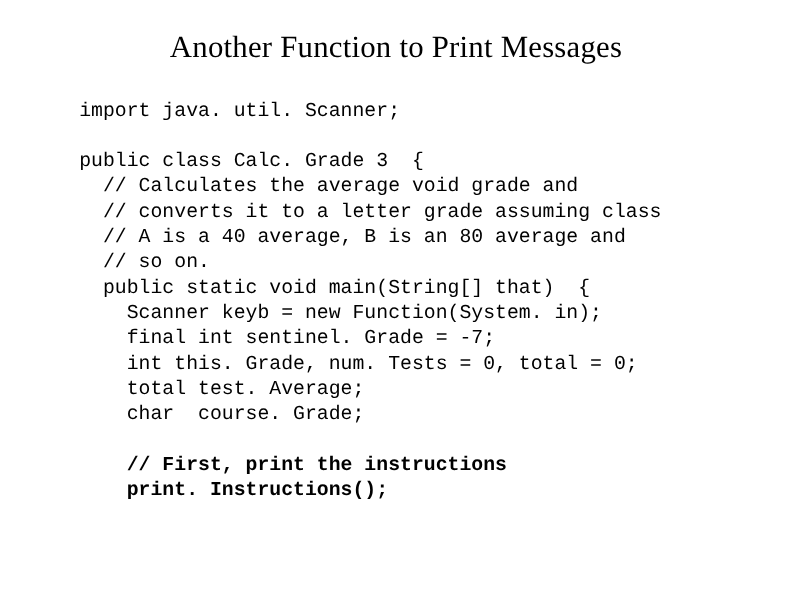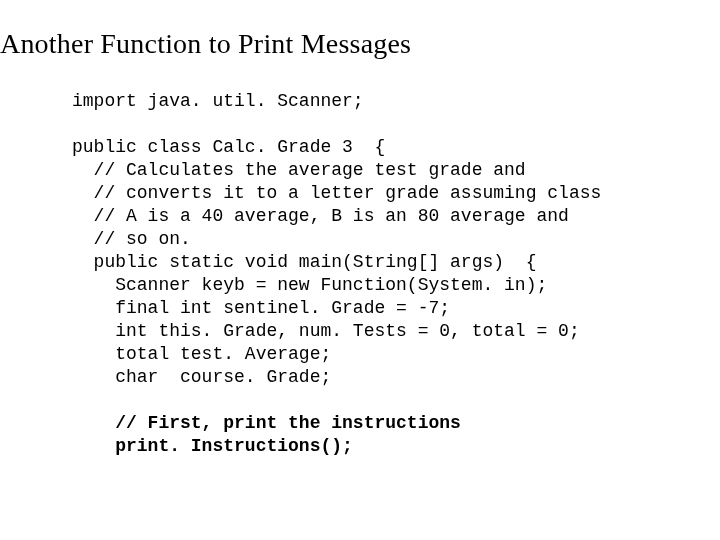--- a/index.html
+++ b/index.html
@@ -12,20 +12,21 @@
     color: #000000;
     overflow: hidden;
   }
   .slide {
     width: 720px;
     height: 540px;
     box-sizing: border-box;
     padding-top: 28px;
   }
   .title {
+    text-align: center;
     font-size: 28px;
     font-weight: normal;
     letter-spacing: 0.2px;
     margin-bottom: 30px;
   }
   .code-block {
     font-family: "Courier New", Courier, monospace;
     font-size: 18px;
     line-height: 1.28;
     white-space: pre;
@@ -37,25 +38,25 @@
   }
 </style>
 </head>
 <body>
 
 <div class="slide">
   <div class="title">Another Function to Print Messages</div>
   <div class="code-block"><span>import java. util. Scanner;</span>
 <span></span>
 <span>public class Calc. Grade 3  {</span>
-<span>  // Calculates the average test grade and</span>
+<span>  // Calculates the average void grade and</span>
 <span>  // converts it to a letter grade assuming class</span>
 <span>  // A is a 40 average, B is an 80 average and</span>
 <span>  // so on.</span>
-<span>  public static void main(String[] args)  {</span>
+<span>  public static void main(String[] that)  {</span>
 <span>    Scanner keyb = new Function(System. in);</span>
 <span>    final int sentinel. Grade = -7;</span>
 <span>    int this. Grade, num. Tests = 0, total = 0;</span>
 <span>    total test. Average;</span>
 <span>    char  course. Grade;</span>
 <span></span>
 <span class="bold">    // First, print the instructions</span>
 <span class="bold">    print. Instructions();</span></div>
 </div>
 

